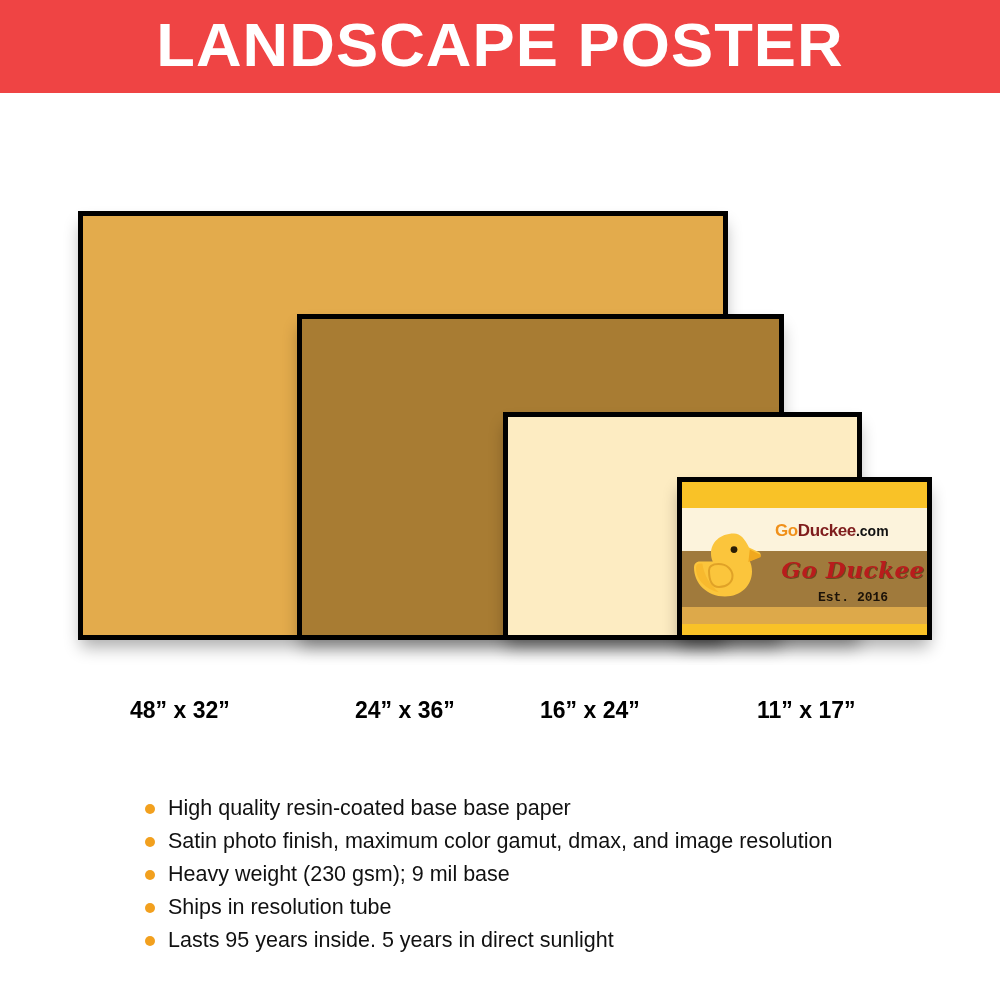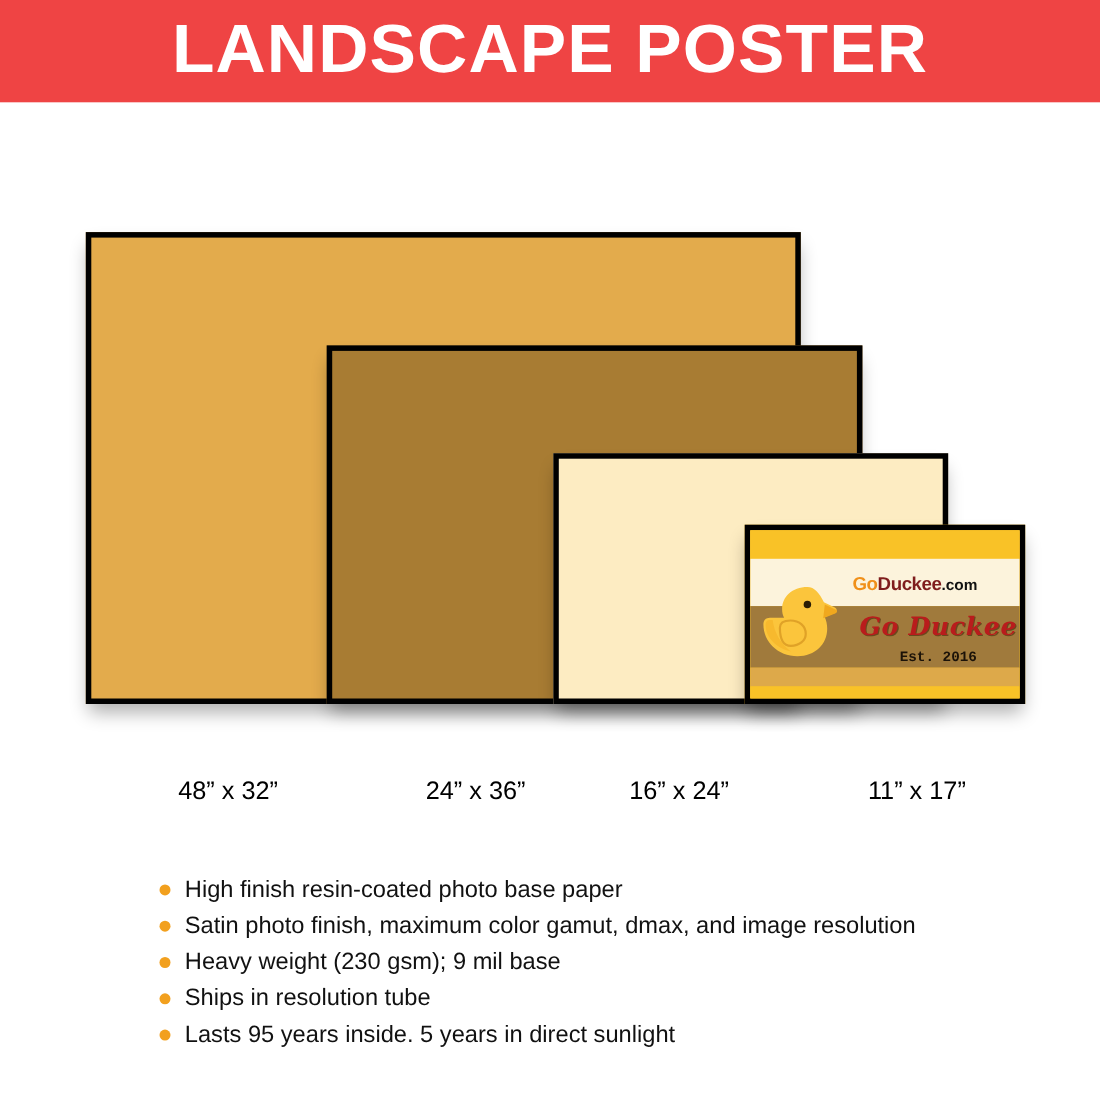--- a/index.html
+++ b/index.html
@@ -147,28 +147,27 @@
   
   .size-labels {
     position: absolute;
     left: 0;
     top: 690px;
     width: 1000px;
     height: 40px;
   }
   .size-label {
     position: absolute;
-    top: 8px;
+    top: 0;
     color: #000000;
     font-family: "Liberation Sans", sans-serif;
-    font-weight: normal;
+    font-weight: bold;
     font-size: 23px;
     white-space: nowrap;
     line-height: 40px;
-    margin-left: 32px;
   }
   .size-label-0 { left: 130px; }
   .size-label-1 { left: 355px; }
   .size-label-2 { left: 540px; }
   .size-label-3 { left: 757px; }
 
   
   .features {
     position: absolute;
     left: 145px;
@@ -244,21 +243,21 @@
 <div class="size-labels">
   <div class="size-label size-label-0">48” x 32”</div>
   <div class="size-label size-label-1">24” x 36”</div>
   <div class="size-label size-label-2">16” x 24”</div>
   <div class="size-label size-label-3">11” x 17”</div>
 </div>
 
 <div class="features">
   <div class="feature-row">
     <span class="feature-bullet"></span>
-    <span class="feature-text">High finish resin-coated photo base paper</span>
+    <span class="feature-text">High quality resin-coated base base paper</span>
   </div>
   <div class="feature-row">
     <span class="feature-bullet"></span>
     <span class="feature-text">Satin photo finish, maximum color gamut, dmax, and image resolution</span>
   </div>
   <div class="feature-row">
     <span class="feature-bullet"></span>
     <span class="feature-text">Heavy weight (230 gsm); 9 mil base</span>
   </div>
   <div class="feature-row">

